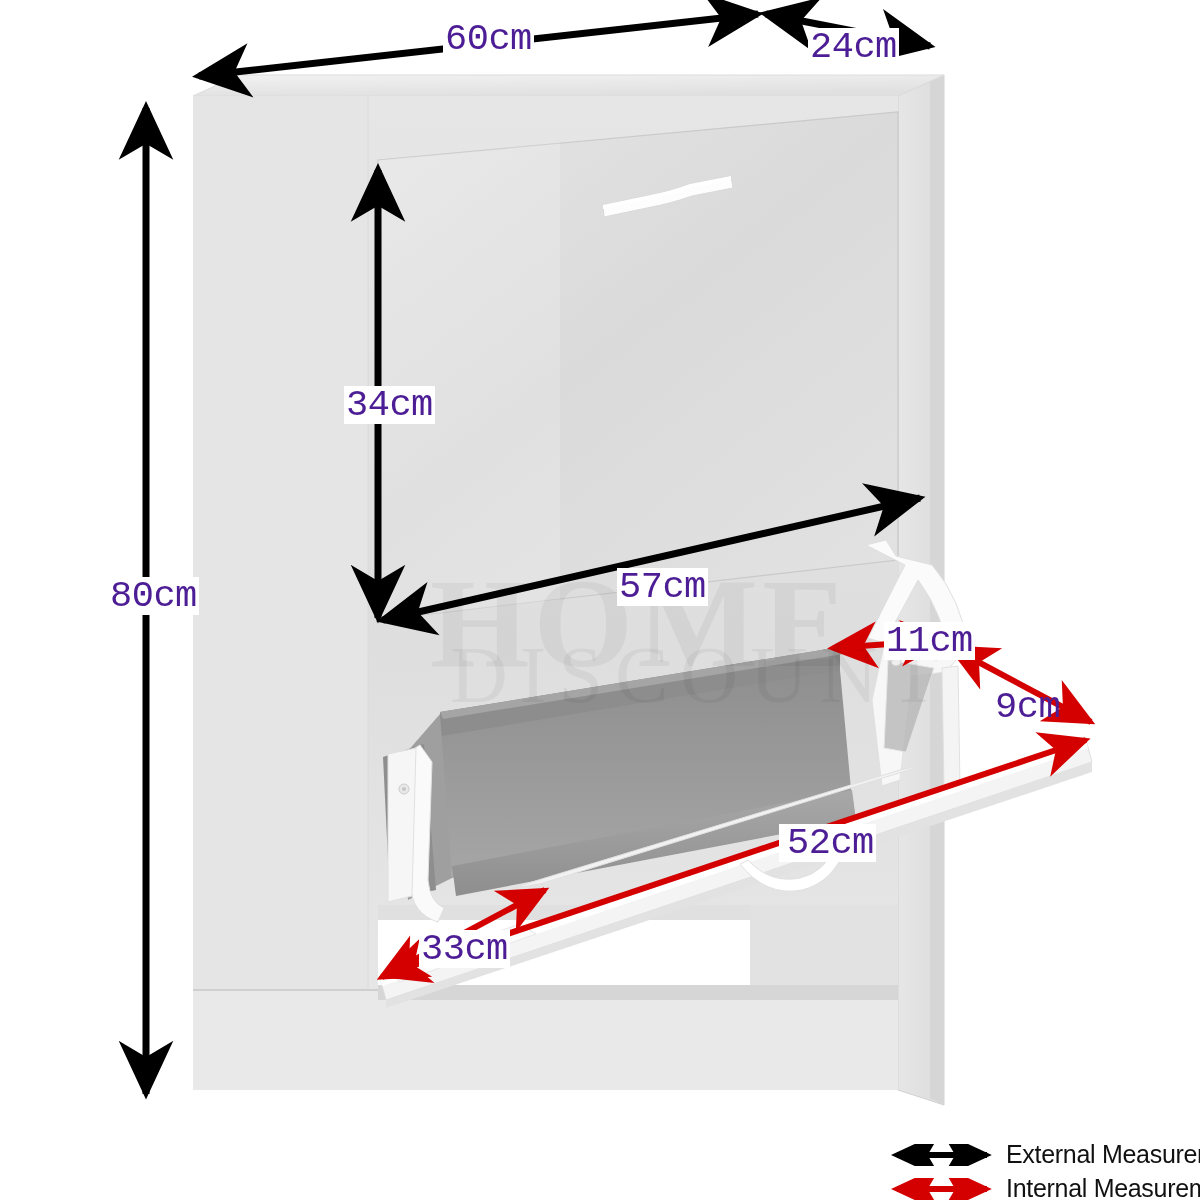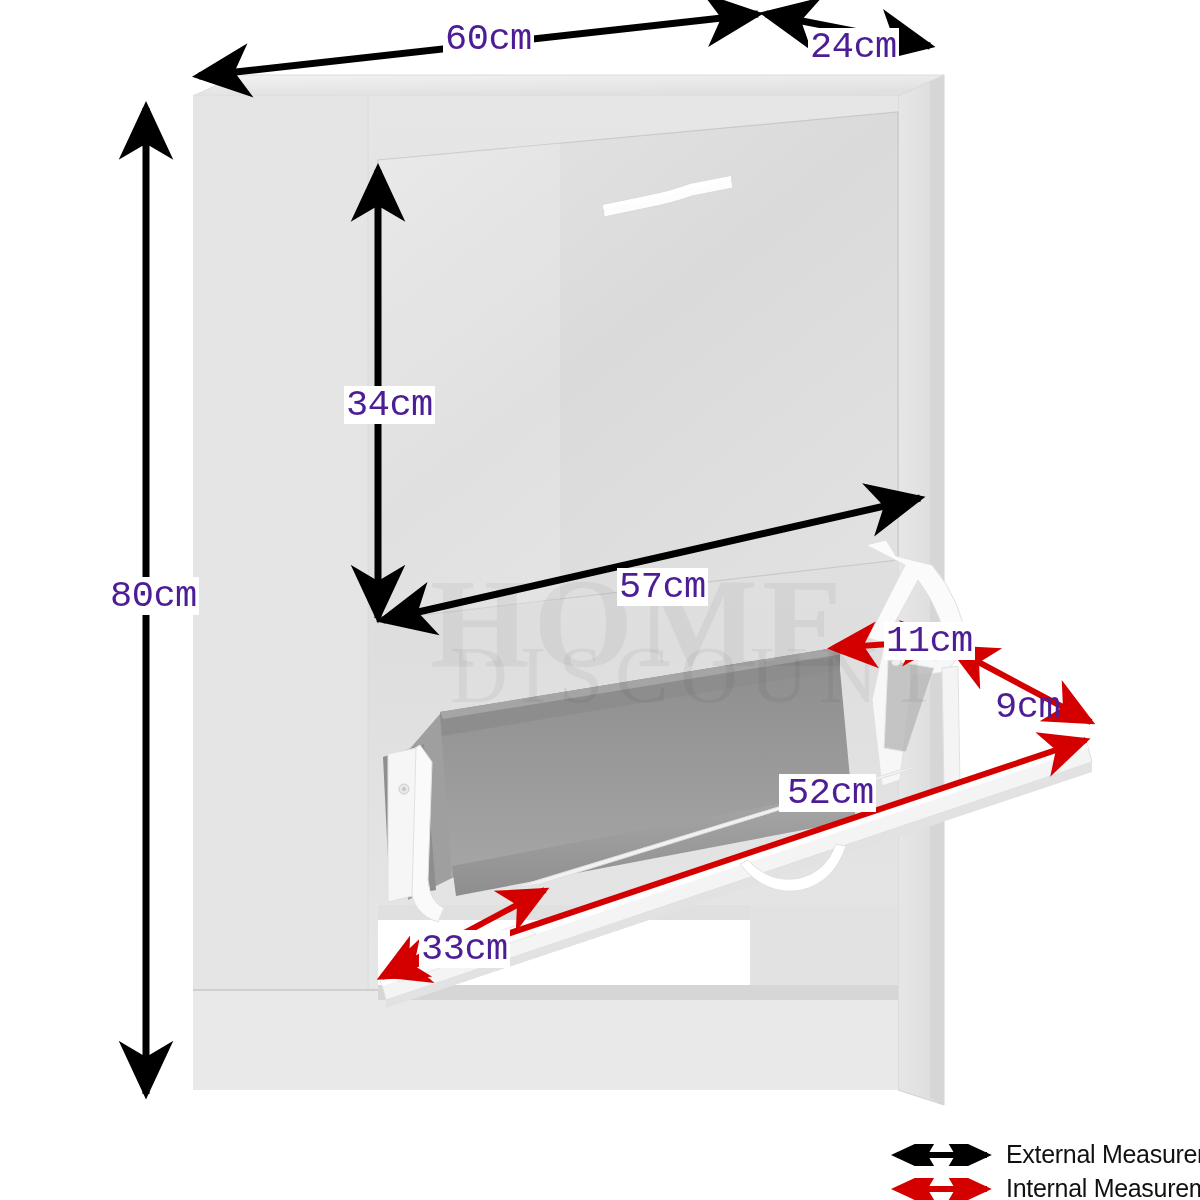--- a/index.html
+++ b/index.html
@@ -241,21 +241,21 @@
   <div class="dim-label" style="left:108px; top:551px;margin-top:26px;">80cm</div>
 
   <div class="dim-label" style="left:344px; top:386px;">34cm</div>
 
   <div class="dim-label" style="left:617px; top:568px;">57cm</div>
 
   <div class="dim-label" style="left:884px; top:622px;">11cm</div>
 
   <div class="dim-label" style="left:993px; top:688px; background:transparent;">9cm</div>
 
-  <div class="dim-label" style="left:779px; top:774px;padding-left:8px;">52cm</div>
+  <div class="dim-label" style="left:779px; top:824px;padding-left:8px;">52cm</div>
 
   <div class="dim-label" style="left:419px; top:918px;margin-top:12px;">33cm</div>
 
   <div class="legend" style="left:888px; top:1140px; width:312px; height:60px;">
 
     <div class="legend-row" style="left:0; top:0;">
       <svg width="108" height="22">
         <defs>
           <marker id="lgBlkE" markerWidth="9" markerHeight="9" refX="7.6" refY="4.5" orient="auto" markerUnits="strokeWidth">
             <path d="M0,0.6 L8.4,4.5 L0,8.4 L2.3,4.5 Z" fill="#000000"></path>

